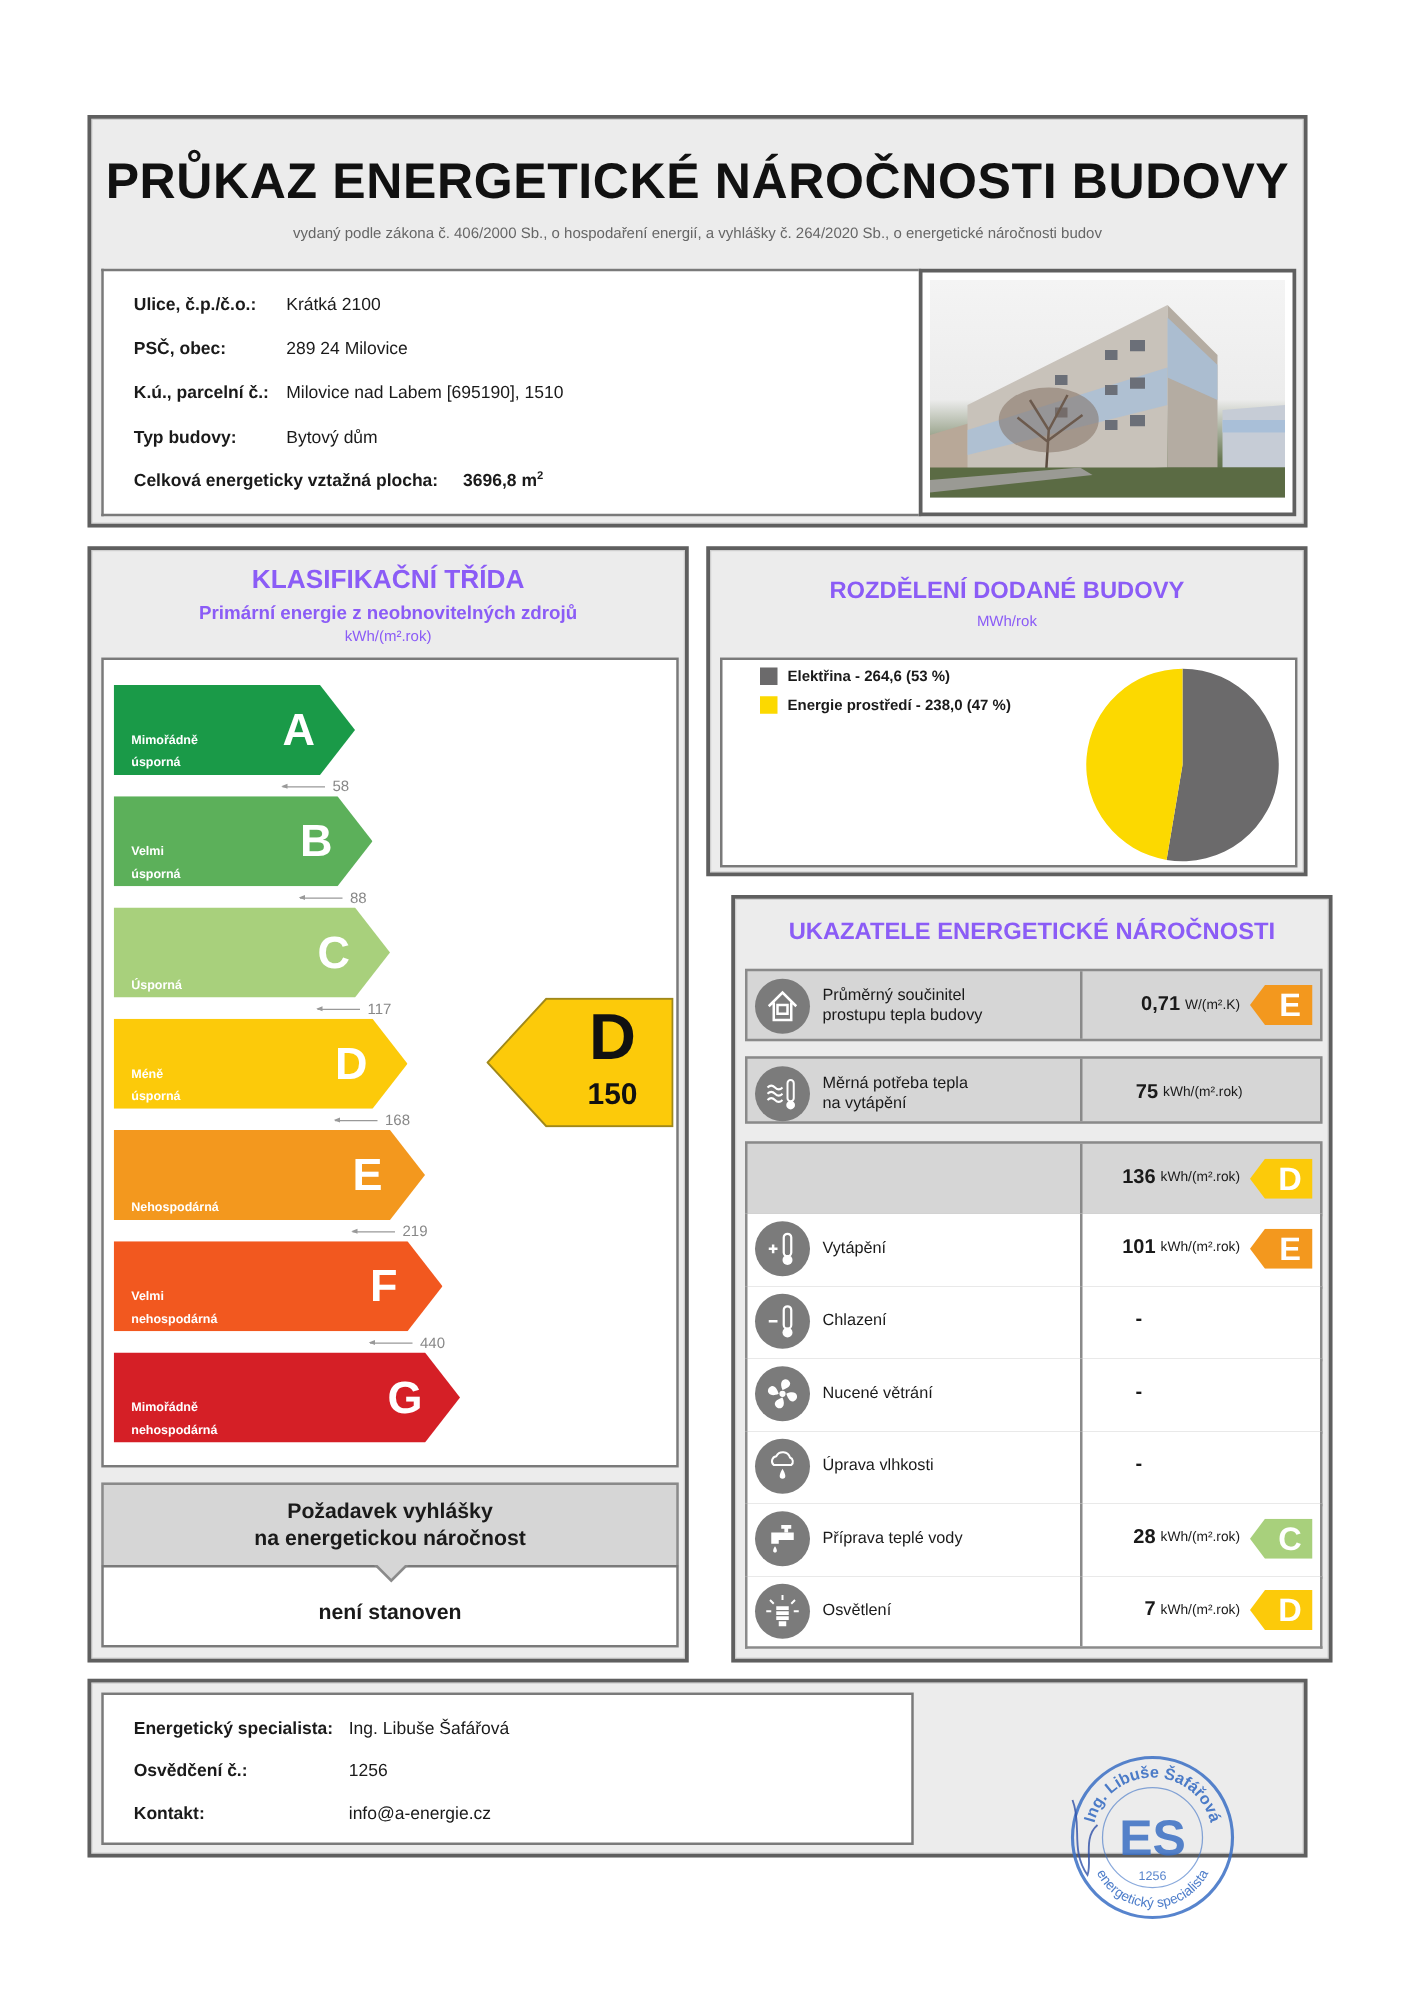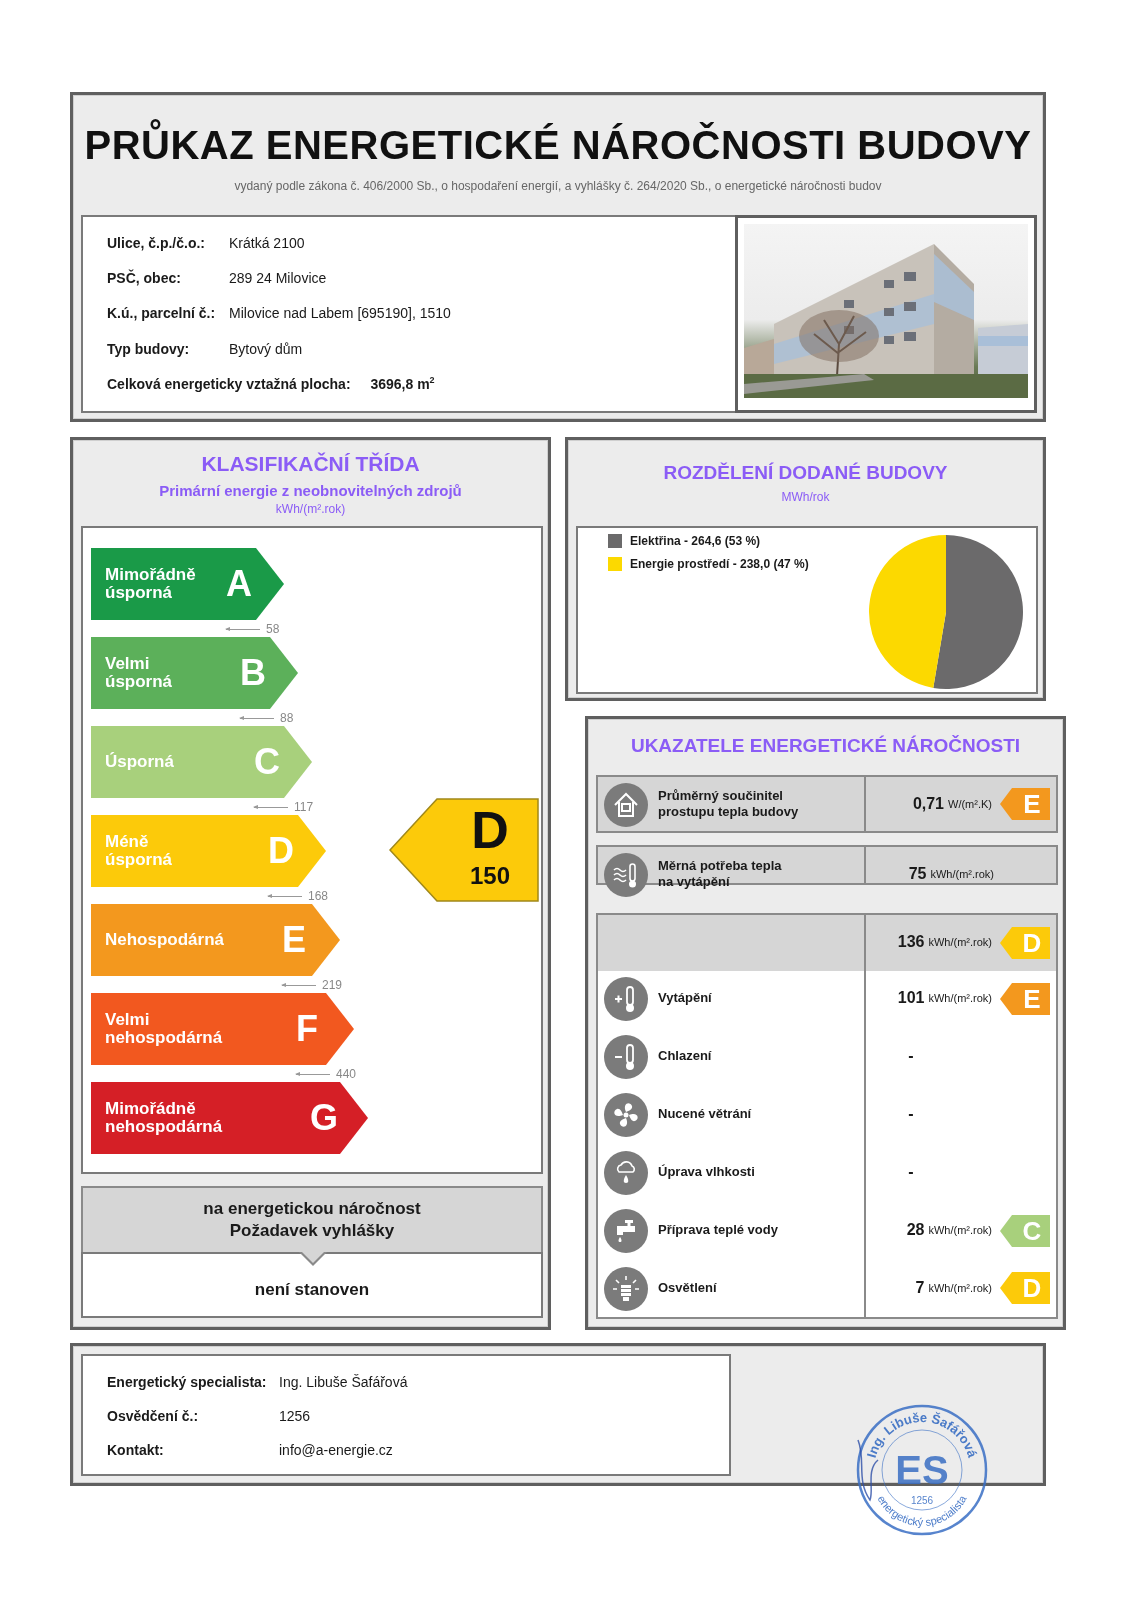--- a/index.html
+++ b/index.html
@@ -18,21 +18,21 @@
   .arow .val { position: absolute; left: 122px; white-space: nowrap; }
   #photo-wrap { left: 662px; top: 120px; width: 302px; height: 198px; border: 3px solid #5f5f5f; }
   #photo { position: absolute; left: 6px; top: 6px; width: 284px; height: 174px; overflow: hidden; background: linear-gradient(#f4f4f4 0%, #ececec 55%, #6a7a55 82%, #4f5e3e 100%); }
 
   
   #cls { left: 70px; top: 437px; width: 481px; height: 893px; }
   .sec-title { position: absolute; left: 0; right: 0; text-align: center; font-weight: bold; color: #8b5cf6; }
   #cls-chart { left: 8px; top: 86px; width: 462px; height: 648px; }
   .band { position: absolute; left: 8px; height: 72px; color: #fff; }
   .band .shape { position: absolute; left: 0; top: 0; height: 72px; }
-  .band .txt { position: absolute; left: 14px; top: 0; height: 72px; display: flex; align-items: center; font-weight: bold; font-size: 17px; line-height: 18px; z-index: 2; }
+  .band .txt { position: absolute; left: 14px; top: 0; height: 72px; display: flex; align-items: flex-end; font-weight: bold; font-size: 10px; line-height: 18px; z-index: 2; }
   .band .letter { position: absolute; top: 0; height: 72px; display: flex; align-items: center; font-weight: bold; font-size: 36px; z-index: 2; }
   .thr { position: absolute; font-size: 12px; color: #888; }
   .thr .arrow { display: inline-block; width: 34px; border-top: 1px solid #999; vertical-align: middle; margin-right: 6px; position: relative; }
   .thr .arrow:before { content: ""; position: absolute; left: -1px; top: -3px; border-right: 5px solid #999; border-top: 2.5px solid transparent; border-bottom: 2.5px solid transparent; }
   #pointer { position: absolute; left: 306px; top: 270px; width: 150px; height: 104px; }
   #pointer svg { position: absolute; left: 0; top: 0; }
   #ptr-letter { position: absolute; left: 56px; top: 2px; width: 90px; text-align: center; font-size: 52px; font-weight: bold; color: #111; }
   #ptr-val { position: absolute; left: 56px; top: 64px; width: 90px; text-align: center; font-size: 24px; font-weight: bold; color: #111; }
   #req-head { position: absolute; left: 8px; top: 746px; width: 462px; height: 68px; background: #d6d6d6; border: 2px solid #8a8a8a; }
   #req-title { position: absolute; left: 0; right: 0; top: 10px; text-align: center; font-size: 17px; font-weight: bold; line-height: 22px; }
@@ -48,21 +48,21 @@
   .leg .sw { width: 14px; height: 14px; margin-right: 8px; display: inline-block; }
   #pie { position: absolute; left: 288px; top: 4px; }
 
   
   #ind { left: 565px; top: 716px; width: 481px; height: 614px; margin-left: 20px; }
   .irow { position: absolute; left: 8px; width: 462px; height: 58px; border: 2px solid #8a8a8a; }
   .irow.grey { background: #d6d6d6; }
   .irow.white { background: #fff; }
   .irow .divider { position: absolute; left: 266px; top: 0; bottom: 0; border-left: 2px solid #8a8a8a; }
   .irow .ico { position: absolute; left: 6px; top: 6px; width: 44px; height: 44px; border-radius: 50%; background: #7b7b7b; display: flex; align-items: center; justify-content: center; }
-  .irow .ilbl { position: absolute; left: 60px; top: 0; height: 54px; display: flex; align-items: center; font-size: 13px; font-weight: bold; line-height: 16px; }
+  .irow .ilbl { position: absolute; left: 60px; top: 0; height: 54px; display: flex; align-items: center; font-size: 13px; font-weight: normal; line-height: 16px; }
   .irow .ival { position: absolute; left: 270px; width: 124px; top: 0; height: 54px; display: flex; align-items: center; justify-content: flex-end; white-space: nowrap; }
   .irow .ival .num { font-size: 16px; font-weight: bold; margin-right: 4px; }
   .irow .ival .unit { font-size: 11px; }
   .irow .ival.center { justify-content: center; width: 90px; }
   .badge { position: absolute; right: 6px; top: 12px; width: 50px; height: 32px; }
   .badge span { position: absolute; left: 14px; right: 0; top: 0; height: 32px; display: flex; align-items: center; justify-content: center; color: #fff; font-weight: bold; font-size: 26px; }
 
   
   #foot { left: 70px; top: 1343px; width: 976px; height: 143px; }
   #foot-l { left: 8px; top: 8px; width: 650px; height: 122px; }
@@ -233,22 +233,22 @@
       <svg width="150" height="104" viewBox="0 0 150 104">
         <polygon id="ptr-shape" points="48,1 149,1 149,103 48,103 1,52" stroke="#a0881a" stroke-width="1.5" fill="#fcca0a"></polygon>
       </svg>
       <div id="ptr-letter">D</div>
       <div id="ptr-val">150</div>
     </div>
   </div>
 
   <div id="req-head">
     <div id="req-title">
+      <div>Požadavek vyhlášky</div>
       <div>na energetickou náročnost</div>
-      <div>Požadavek vyhlášky</div>
     </div>
   </div>
   <div class="inner" id="req-body">
     <div id="req-caret"></div>
     <div id="req-val">není stanoven</div>
   </div>
 </div>
 
 <div class="box" id="dist">
   <div class="sec-title" style="top:22px;font-size:19px;">ROZDĚLENÍ DODANÉ BUDOVY</div>
@@ -287,21 +287,21 @@
           </div>
         </div>
         <div class="ival">
           <span class="num">0,71</span>
           <span class="unit">W/(m².K)</span>
         </div>
         <div class="badge" style="top: 11px;"><svg width="50" height="32" viewBox="0 0 50 32">
             <polygon points="0,16 12,0 50,0 50,32 12,32" fill="#f3981e"></polygon>
           </svg><span>E</span></div>
       </div>
-      <div class="irow grey" style="top: 126px; height: 40px;">
+      <div class="irow grey" style="top: 126px; height: 54px;">
         <div class="divider"></div>
         <div class="ico">
           <svg width="30" height="30" viewBox="0 0 30 30">
             <path d="M3,10 q3,-3 6,0 t6,0 M3,15 q3,-3 6,0 t6,0 M3,20 q3,-3 6,0 t6,0" fill="none" stroke="#fff" stroke-width="1.6"></path>
             <rect x="19" y="4" width="5" height="17" rx="2.5" fill="none" stroke="#fff" stroke-width="1.6"></rect>
             <circle cx="21.5" cy="24" r="3.5" fill="#fff"></circle>
           </svg>
         </div>
         <div class="ilbl">
           <div>

